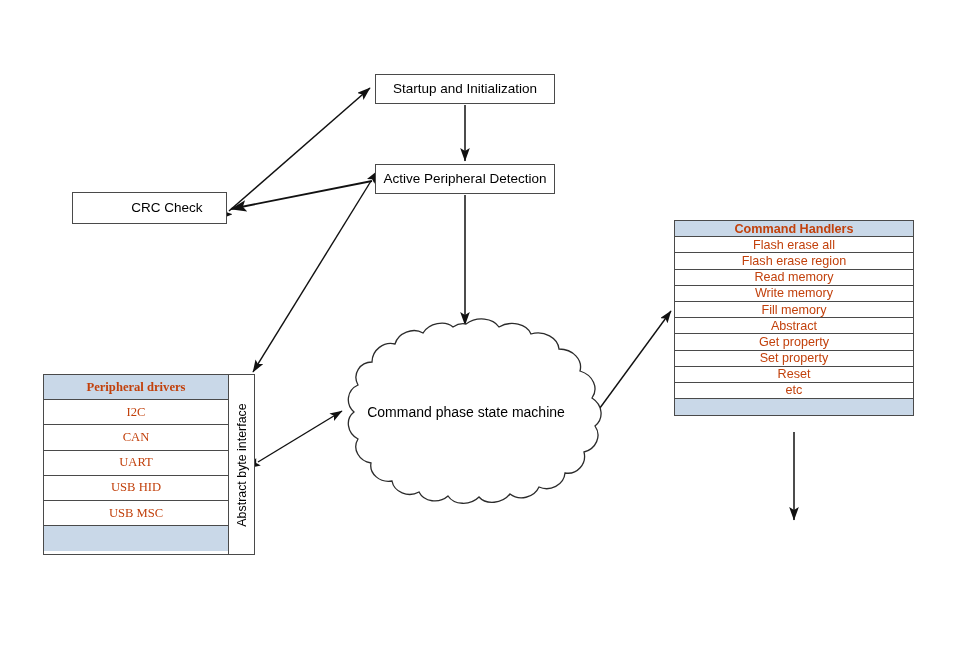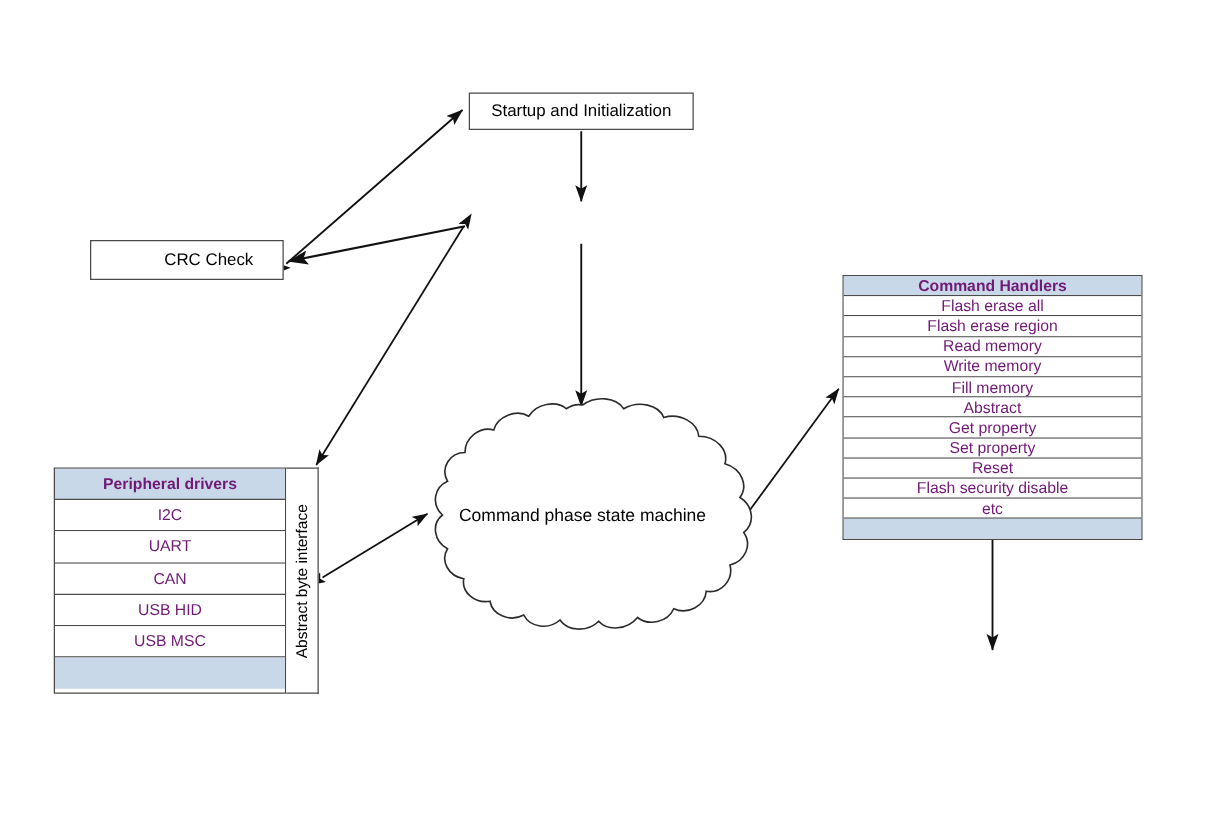--- a/index.html
+++ b/index.html
@@ -44,21 +44,21 @@
     border: 1.4px solid #4a4a4a;
     background: #ffffff;
   }
   .tbl-row {
     box-sizing: border-box;
     border-bottom: 1.4px solid #4a4a4a;
     display: flex;
     align-items: center;
     justify-content: center;
     font-size: 12.6px;
-    color: #701a75;
+    color: #c2410c;
     white-space: nowrap;
     background: #ffffff;
   }
   .tbl-row:last-child { border-bottom: none; }
   .tbl-row.header {
     background: #c9d8e8;
     font-weight: bold;
     font-size: 12.6px;
   }
   .tbl-row.footer {
@@ -79,20 +79,21 @@
     left: 43px; top: 374px;
     width: 212px; height: 181px;
     display: flex;
   }
   #tbl-periph {
     position: relative;
     left: 0; top: 0;
     width: 186px; height: 181px;
     box-sizing: border-box;
     border: 1.4px solid #4a4a4a;
+    font-family: Liberation Serif, serif;
   }
   #tbl-periph .tbl-row { height: 25.2px; }
   #abi-col {
     position: relative;
     width: 26px;
     height: 181px;
     box-sizing: border-box;
     border: 1.4px solid #4a4a4a;
     border-left: none;
     background: #ffffff;
@@ -178,20 +179,21 @@
       <line x1="597" y1="412" x2="671" y2="311" stroke="#111111" stroke-width="1.4" marker-start="url(#ah-start)" marker-end="url(#ah)"></line>
     </g>
 
     <g>
       <line x1="794" y1="432" x2="794" y2="520" stroke="#111111" stroke-width="1.5" marker-end="url(#ah)"></line>
     </g>
   </svg>
 
   <div class="box" id="box-startup">Startup and Initialization</div>
 
+  <div class="box" id="box-active">Active Peripheral Detection</div>
 
   <div class="box" id="box-crc">CRC Check</div>
 
   <div id="cloud-wrap">
     <svg width="282" height="188" viewBox="0 0 282 188" xmlns="http://www.w3.org/2000/svg">
       <path d="M141 6
                C 152 -2, 168 0, 174 9
                C 186 2, 202 6, 206 16
                C 219 12, 233 20, 234 31
                C 248 31, 258 42, 255 53
@@ -222,31 +224,30 @@
     <div class="tbl-row header">Command Handlers</div>
     <div class="tbl-row">Flash erase all</div>
     <div class="tbl-row">Flash erase region</div>
     <div class="tbl-row">Read memory</div>
     <div class="tbl-row">Write memory</div>
     <div class="tbl-row">Fill memory</div>
     <div class="tbl-row">Abstract</div>
     <div class="tbl-row">Get property</div>
     <div class="tbl-row">Set property</div>
     <div class="tbl-row">Reset</div>
-    <div class="tbl-row">Flash security disable</div>
     <div class="tbl-row">etc</div>
     <div class="tbl-row footer"></div>
   </div>
 
   <div id="periph-wrap">
     <div id="tbl-periph">
       <div class="tbl-row header">Peripheral drivers</div>
       <div class="tbl-row">I2C</div>
+      <div class="tbl-row">CAN</div>
       <div class="tbl-row">UART</div>
-      <div class="tbl-row">CAN</div>
       <div class="tbl-row">USB HID</div>
       <div class="tbl-row">USB MSC</div>
       <div class="tbl-row footer"></div>
     </div>
     <div id="abi-col">
       <span id="abi-label">Abstract byte interface</span>
     </div>
   </div>
 
 

